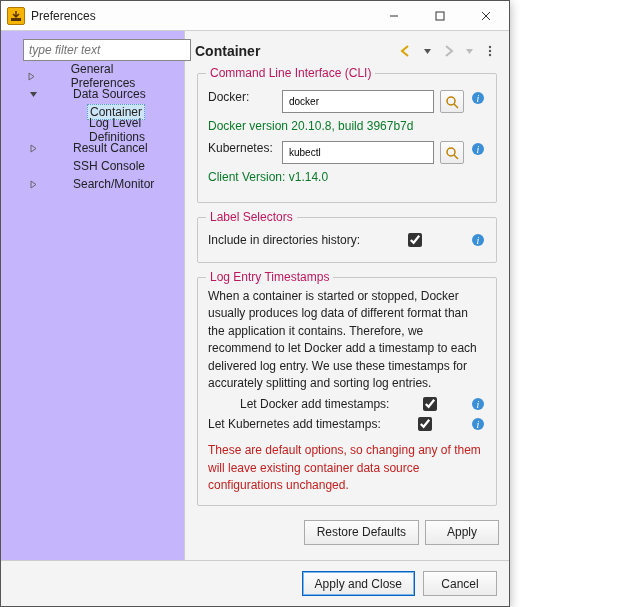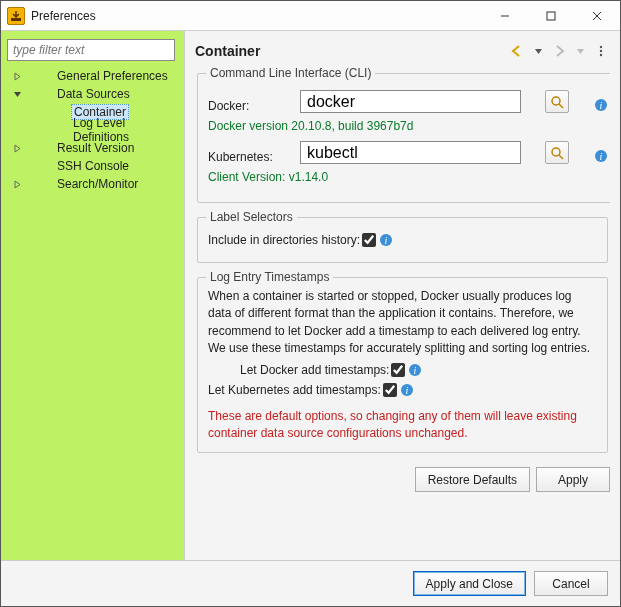--- a/index.html
+++ b/index.html
@@ -1,53 +1,53 @@
 <!DOCTYPE html>
 <html><head>
 <meta charset="utf-8">
 <style>
   * { box-sizing: border-box; }
   html, body { margin:0; padding:0; height:100%; font-family: "Segoe UI", Tahoma, sans-serif; font-size:12px; color:#222; }
-  .window { width:621px; height:607px; background:#f4f4f4; border:1px solid #555; display:flex; flex-direction:column; box-shadow:0 2px 10px rgba(0,0,0,0.3); }
+  .window { width:510px; height:607px; background:#f4f4f4; border:1px solid #555; display:flex; flex-direction:column; box-shadow:0 2px 10px rgba(0,0,0,0.3); }
   
   .titlebar { height:30px; background:#fdfdfd; border-bottom:1px solid #d0d0d0; display:flex; align-items:center; padding:0 0 0 6px; }
   .titlebar .icon-box { width:18px; height:18px; background:#f4b400; border:1px solid #b07800; border-radius:2px; display:flex; align-items:center; justify-content:center; margin-right:6px; }
   .titlebar .icon-box svg { width:12px; height:12px; }
   .titlebar .title { flex:1; font-size:12px; }
   .win-controls { display:flex; height:100%; }
   .win-btn { width:46px; display:flex; align-items:center; justify-content:center; }
   .win-btn svg { width:10px; height:10px; stroke:#333; stroke-width:1; fill:none; }
   
   .body { flex:1; display:flex; overflow:hidden; }
-  .sidebar { width:184px; border-right:1px solid #ccc; background:#bef264; padding:8px 6px; display:flex; flex-direction:column; }
+  .sidebar { width:184px; border-right:1px solid #ccc; background:#c4b5fd; padding:8px 22px; display:flex; flex-direction:column; }
   .filter-input { width:168px; height:22px; border:1px solid #888; padding:2px 5px; font-size:12px; font-style:italic; color:#777; margin-bottom:6px; background:#fff; }
   .tree { font-size:12px; }
   .tree-row { display:flex; align-items:center; height:18px; padding-left:4px; cursor:default; }
   .tree-row.indent2 { padding-left:34px; }
   .tree-row.selected span.label { background:#cde6f7; border:1px dotted #5a9bd4; padding:0 2px; }
   .tree-row .expander { width:12px; height:12px; margin-right:2px; display:flex; align-items:center; justify-content:center; }
   .tree-row .label { padding:0 2px;margin-left:30px; }
   .expander svg { width:9px; height:9px; }
   
   .content { flex:1; display:flex; flex-direction:column; padding:8px 10px 8px 10px; overflow:hidden;}
   .content-header { display:flex; align-items:center; height:24px; }
   .content-header h2 { margin:0; font-size:14px; font-weight:600; flex:1; color:#222; }
   .hdr-btn { width:18px; height:18px; margin-left:3px; display:flex; align-items:center; justify-content:center; border-radius:2px; }
   .hdr-btn svg { width:14px; height:14px; }
   .dropdown-arrow svg { width:7px; height:7px; }
   .content-scroll { flex:1; overflow:auto; padding-top:10px; }
   .groupbox { border:1px solid #c8c8c8; border-radius:2px; margin:0 2px 14px 2px; padding:10px 10px 10px 10px; position:relative; }
-  .groupbox .legend { position:absolute; top:-8px; left:8px; background:#f4f4f4; padding:0 4px; font-size:12px; color:#404040; }
-  .row { display:flex; align-items:flex-end; margin:6px 0; gap:24px; }
+  .groupbox .legend { position:absolute; top:-8px; left:8px; background:#f4f4f4; padding:0 4px; font-size:12px; color:#be185d; }
+  .row { display:flex; align-items:flex-start; margin:6px 0; gap:6px; }
   .row-label { width:68px; text-align:left; font-size:12px; color:#222; }
-  .text-input { flex:1; height:23px; border:1px solid #888; background:#fff; padding:2px 6px; font-size:16px; }
+  .text-input { flex:1; height:23px; border:1px solid #888; background:#fff; padding:2px 6px; font-size:10px; }
   .icon-btn { width:24px; height:23px; border:1px solid #aaa; background:linear-gradient(#fdfdfd,#ececec); display:flex; align-items:center; justify-content:center; border-radius:2px; }
   .info-icon { width:16px; height:16px; display:flex; align-items:center; justify-content:center; }
   .version-text { color:#0a7a2a; font-size:12px; margin:2px 0 8px 0; }
-  .check-row { display:flex; align-items:center; gap:2px; margin:4px 0; }
+  .check-row { display:flex; align-items:center; gap:2px; margin:4px 0;justify-content:space-between; }
   .check-label { font-size:12px; }
   input[type=checkbox] { width:14px; height:14px; margin:0; accent-color:#333;}
   .desc-text { font-size:12px; line-height:1.45; color:#222; }
   .warning-text { font-size:12px; color:#c42020; line-height:1.45; margin-top:10px; }
   .right-align { display:flex; justify-content:flex-end; gap:6px; }
   .btn { min-width:74px; height:25px; border:1px solid #aaa; background:linear-gradient(#fdfdfd,#ececec); font-size:12px; cursor:default; display:flex; align-items:center; justify-content:center; padding:0 12px; }
   .btn.focused { border:1px solid #0a62c4; box-shadow:0 0 0 1px #7ab7e8 inset; }
   
   .footer { border-top:1px solid #ccc; padding:10px 12px; display:flex; justify-content:flex-end; gap:8px; background:#f4f4f4;}
   .check-indent { padding-left:32px; }
@@ -111,21 +111,21 @@
         </div>
         <div class="tree-row indent2">
           <span class="label">Log Level Definitions</span>
         </div>
         <div class="tree-row">
           <span class="expander">
               <svg viewBox="0 0 9 9">
                 <path d="M2 1 L7 4.5 L2 8 Z" fill="none" stroke="#666"></path>
               </svg>
             </span>
-          <span class="label">Result Version</span>
+          <span class="label">Result Cancel</span>
         </div>
         <div class="tree-row">
           <span class="expander"></span>
           <span class="label">SSH Console</span>
         </div>
         <div class="tree-row">
           <span class="expander">
               <svg viewBox="0 0 9 9">
                 <path d="M2 1 L7 4.5 L2 8 Z" fill="none" stroke="#666"></path>
               </svg>

